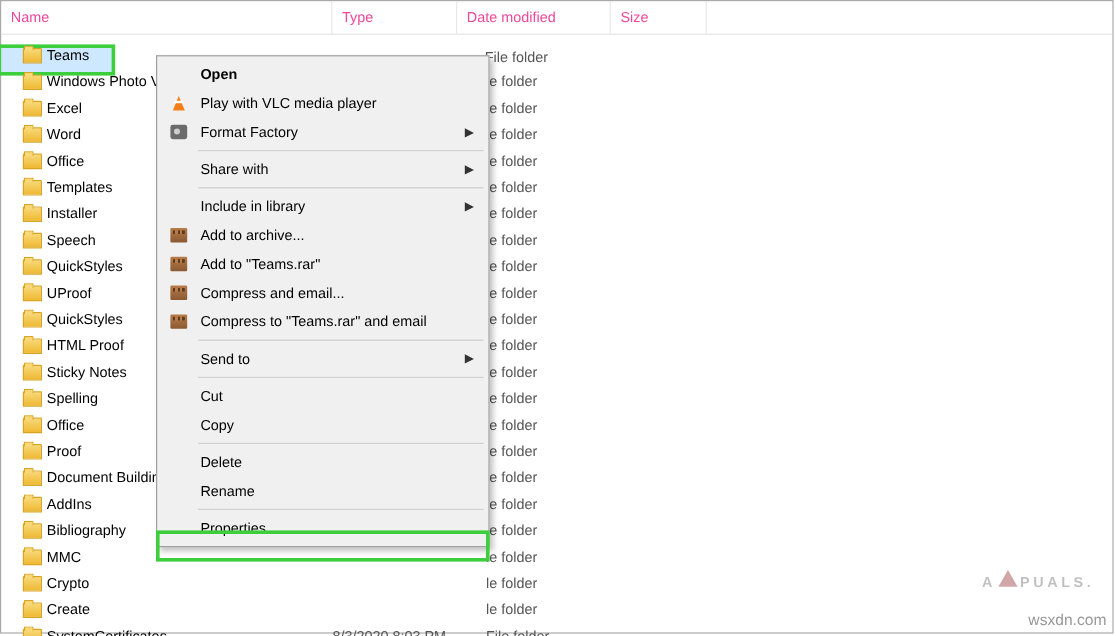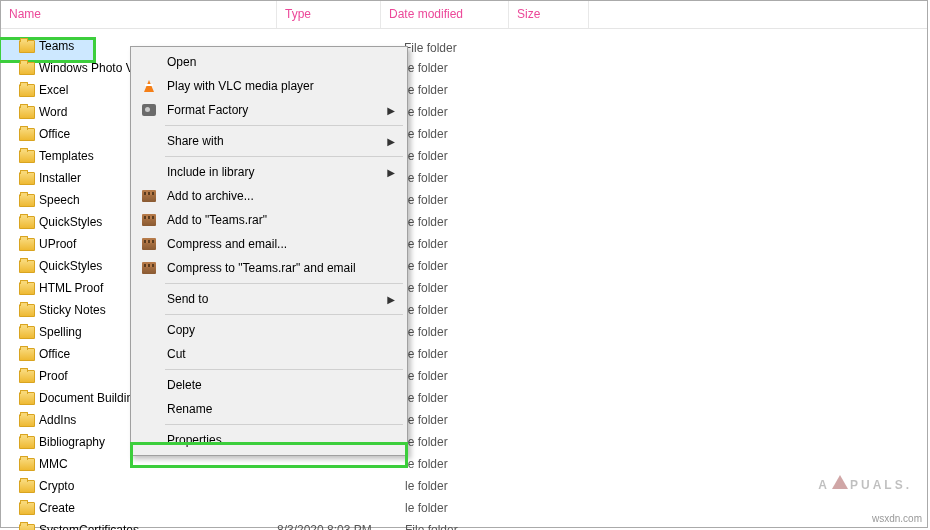--- a/index.html
+++ b/index.html
@@ -25,36 +25,36 @@
 .folder-icon::before { content: ""; position: absolute; top: -3px; left: 0; width: 6px; height: 3px; background: #f8d878; border: 1px solid #d9a420; border-bottom: none; border-radius: 1px 1px 0 0; }
 
 .hl-green { outline: 3px solid #3cce3c; outline-offset: -1px; }
 
 .context-menu {
   position: absolute; left: 130px; top: 46px; width: 278px;
   background: #f0f0f0; border: 1px solid #a0a0a0; box-shadow: 3px 3px 5px rgba(0,0,0,.25);
   padding: 3px 2px;
 }
 .menu-item { display: flex; align-items: center; height: 24px; padding: 0 22px 0 34px; position: relative; color: #000; cursor: default; }
-.menu-item.bold { font-weight: 400; }
+.menu-item.bold { font-weight: 700; }
 .menu-item .arrow { position: absolute; right: 10px; font-size: 10px; color: #333; }
 .menu-sep { height: 1px; background: #d0d0d0; margin: 3px 2px 3px 32px; }
 .menu-icon { position: absolute; left: 8px; width: 16px; height: 16px; display: flex; align-items: center; justify-content: center; }
 .vlc-cone { width: 0; height: 0; border-left: 5px solid transparent; border-right: 5px solid transparent; border-bottom: 12px solid #f57f17; position: relative; }
 .vlc-cone::after { content: ""; position: absolute; left: -4px; top: 4px; width: 8px; height: 2px; background: #fff; }
 .ff-icon { width: 14px; height: 12px; background: #6b6b6b; border-radius: 2px; position: relative; }
 .ff-icon::after { content: ""; position: absolute; top: 3px; left: 3px; width: 5px; height: 5px; background: #ccc; border-radius: 50%; }
 .rar-icon { width: 14px; height: 12px; background: linear-gradient(#b87c4a,#8a5a32); border-radius: 1px; position: relative; }
 .rar-icon::after { content: ""; position: absolute; left: 2px; top: 2px; width: 10px; height: 3px; background: repeating-linear-gradient(90deg,#5a3b1e 0 2px,#b87c4a 2px 4px); }
 
 .delete-hl { position: absolute; left: 130px; top: 442px; width: 278px; height: 26px; border: 3px solid #3cce3c; pointer-events: none; }
 
 .watermark { position: absolute; right: 18px; bottom: 38px; font-size: 28px; letter-spacing: 3px; color: rgba(0,0,0,.25); font-weight: 600; display: flex; align-items: center; gap: 2px; }
 .watermark .tri { width:0;height:0;border-left:8px solid transparent;border-right:8px solid transparent;border-bottom:14px solid rgba(120,0,0,.35); display:inline-block; position:relative; top:-3px;}
-.wm2 { position: absolute; right: 8px; bottom: 6px; font-size: 10px; color: #999; }
+.wm2 { position: absolute; right: 8px; bottom: 6px; font-size: 13px; color: #999; }
 </style>
 </head>
 <body>
 
 <div class="window">
   <div class="header-row">
     <div class="header-cell col-name">Name</div>
     <div class="header-cell col-type">Type</div>
     <div class="header-cell col-date">Date modified</div>
     <div class="header-cell col-size">Size</div>
@@ -303,24 +303,24 @@
       </span>
       <span>Compress to "Teams.rar" and email</span>
     </div>
   <div class="menu-sep"></div>
   <div class="menu-item">
       <span>Send to</span>
       <span class="arrow">▶</span>
     </div>
   <div class="menu-sep"></div>
   <div class="menu-item">
+      <span>Cut</span>
+    </div>
+  <div class="menu-item">
       <span>Copy</span>
-    </div>
-  <div class="menu-item">
-      <span>Cut</span>
     </div>
   <div class="menu-sep"></div>
   <div class="menu-item">
       <span>Delete</span>
     </div>
   <div class="menu-item">
       <span>Rename</span>
     </div>
   <div class="menu-sep"></div>
   <div class="menu-item">

